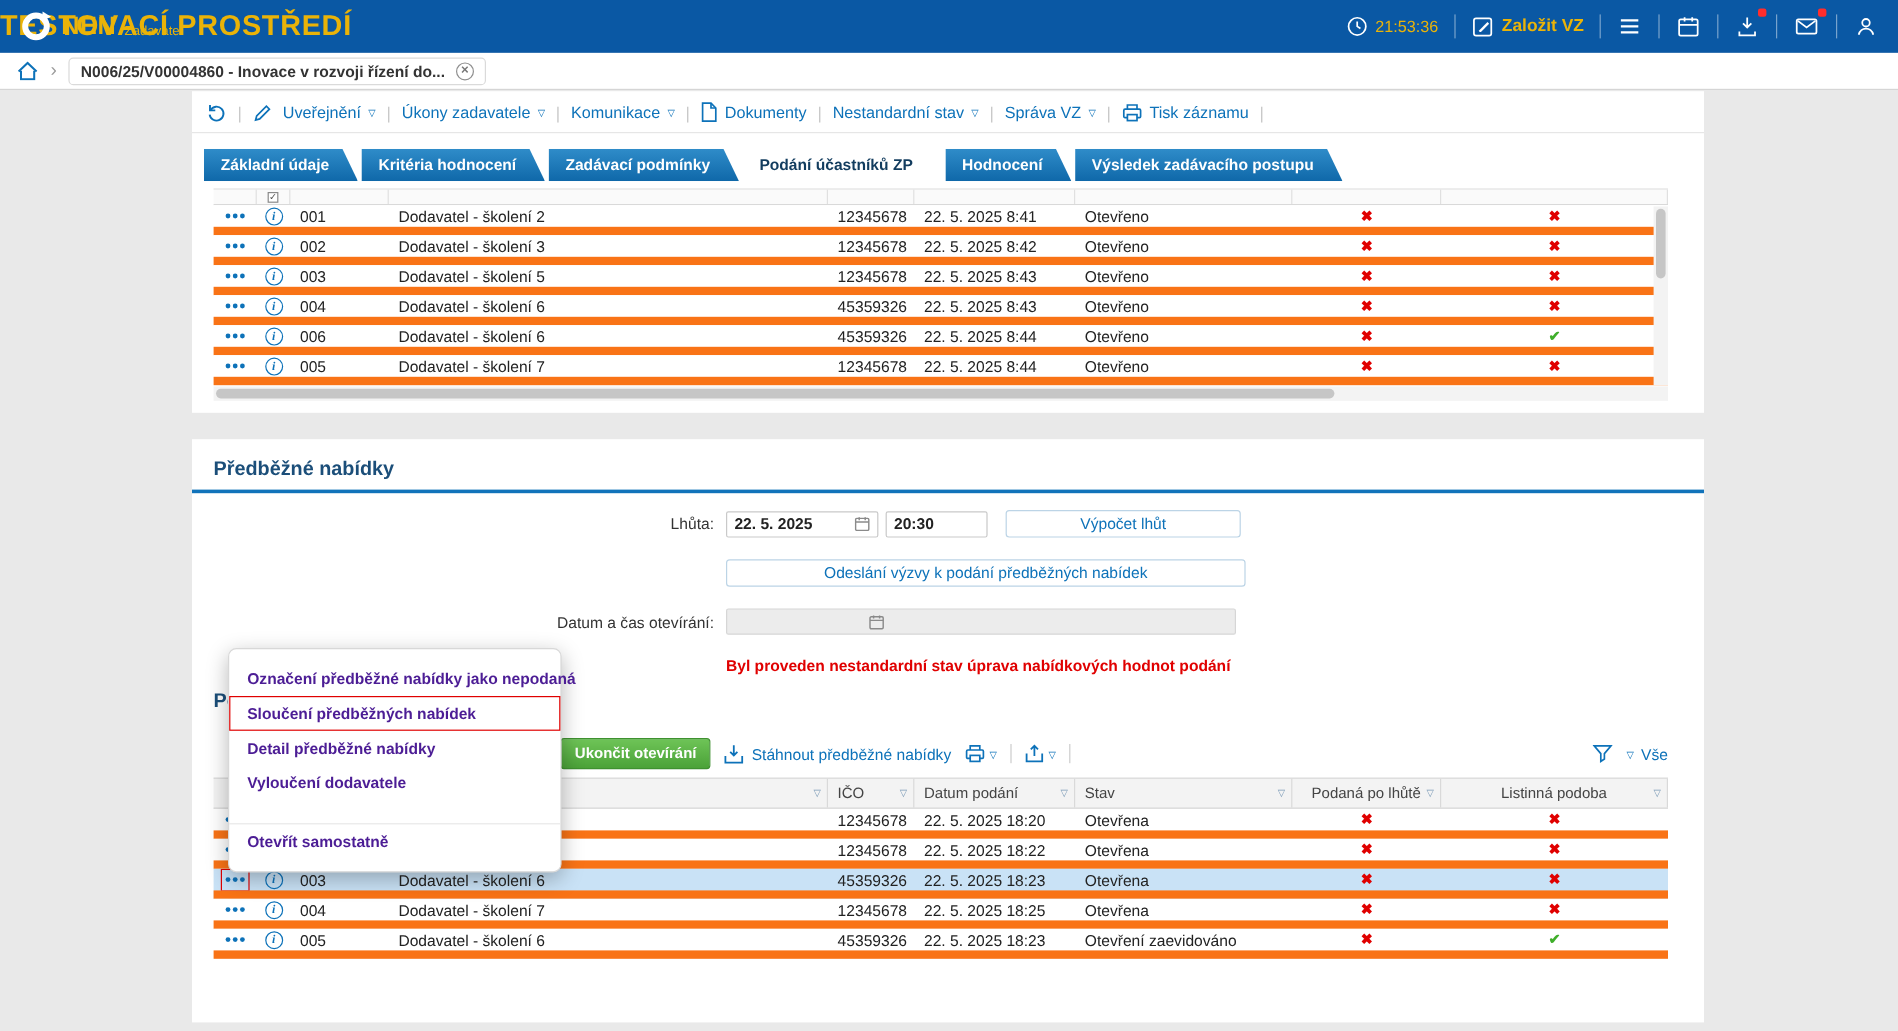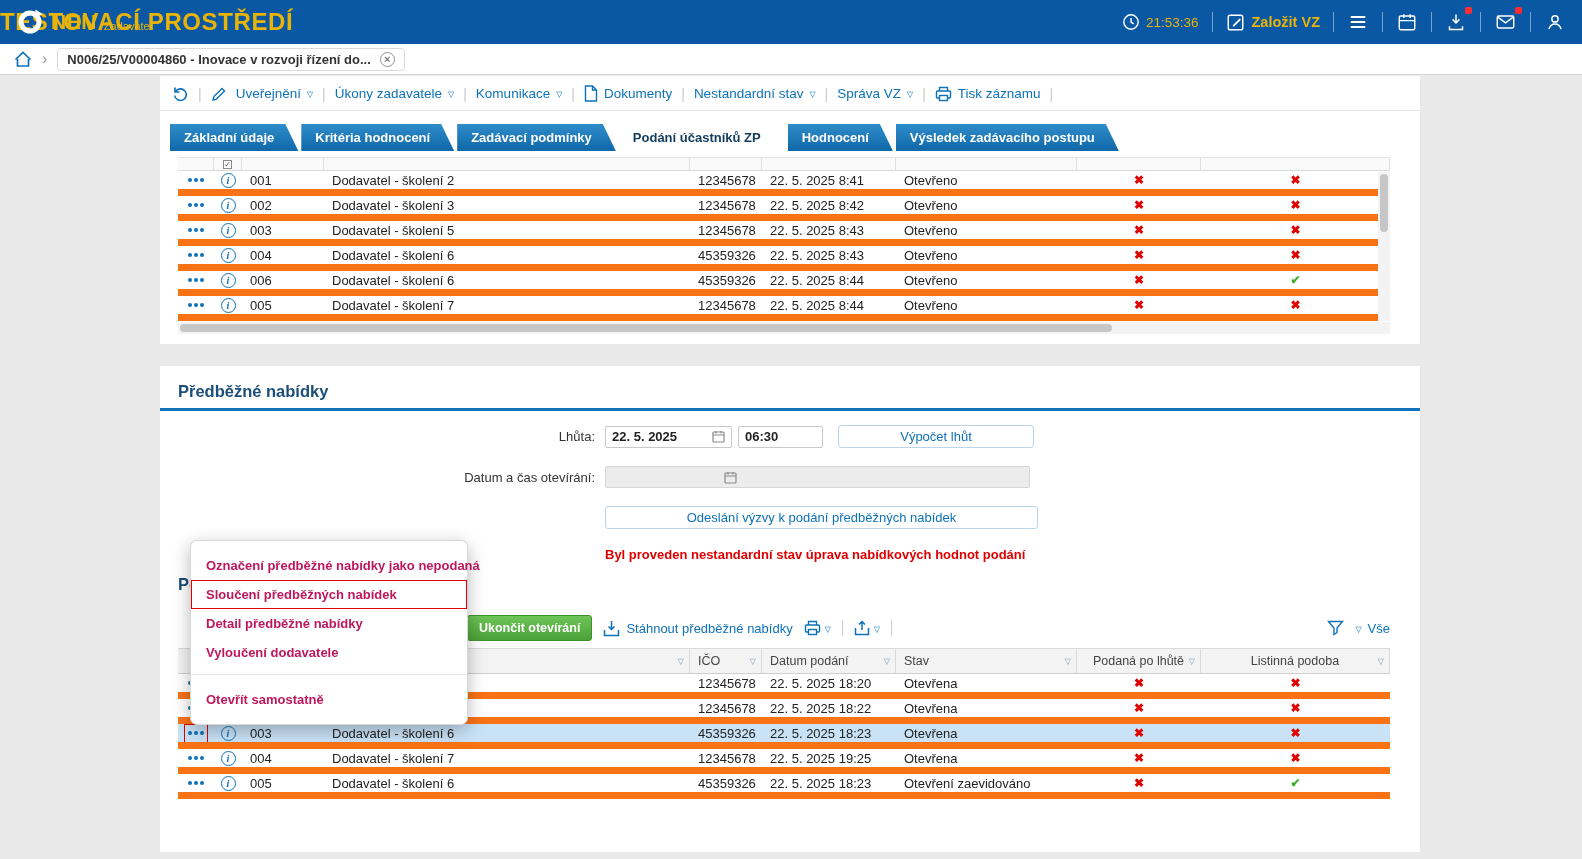--- a/index.html
+++ b/index.html
@@ -123,24 +123,24 @@
   .dl-link{color:var(--link);display:flex;gap:6px;align-items:center;cursor:pointer;font-size:13px}
   .icon-dd{display:flex;align-items:center;gap:4px;cursor:pointer}
   .vdiv2{width:1px;height:16px;background:#ccc}
   .spacer{flex:1}
   .vse{color:var(--link);display:flex;gap:6px;align-items:center;cursor:pointer}
   .t2{margin-top:7px}
 
   
   .ctx-menu{position:absolute;left:190px;top:540px;width:278px;background:#fff;border:1px solid #d8d8d8;
             border-radius:7px;box-shadow:0 5px 18px rgba(0,0,0,.28);padding:10px 0;z-index:40}
-  .menu-item{padding:7px 15px;font-size:13px;font-weight:bold;color:#be185d;cursor:pointer;white-space:nowrap}
+  .menu-item{padding:7px 15px;font-size:13px;font-weight:bold;color:#4c1d95;cursor:pointer;white-space:nowrap}
   .menu-item[data-disabled="true"]{color:#9f9f9f;font-weight:normal;cursor:default}
   .menu-item[data-highlighted="true"]{outline:1px solid var(--red);outline-offset:-1px}
-  .menu-item[data-divider="true"]{border-bottom:1px solid #e8e8e8;padding-bottom:14px;margin-bottom:10px}
+  .menu-item[data-divider="true"]{border-bottom:1px solid #e8e8e8;padding-bottom:26px;}
 </style>
 </head>
 <body>
 
 <header class="topbar">
   <div class="brand">
     <svg width="28" height="28" viewBox="0 0 28 28">
       <circle cx="14" cy="14" r="9" fill="none" stroke="#fff" stroke-width="5"></circle>
       <path d="M19.5 1.5l7 4.5-7.5 3.5z" fill="#fff"></path>
     </svg>
@@ -469,36 +469,36 @@
     <div class="frow">
       <label class="flabel">Lhůta:</label>
       <span class="input date-input">
         <span>22. 5. 2025</span>
         <svg width="13" height="13" viewBox="0 0 13 13">
           <rect x="1" y="2" width="11" height="10" rx="1" fill="none" stroke="#8a8a8a" stroke-width="1.2"></rect>
           <path d="M1 5h11M4 1v2.5M9 1v2.5" stroke="#8a8a8a" stroke-width="1.2" fill="none"></path>
         </svg>
       </span>
       <span class="input time-input">
-        <span>06:30</span>
+        <span>20:30</span>
       </span>
       <button class="obtn vypocet">Výpočet lhůt</button>
+    </div>
+    <div class="frow">
+      <span class="flabel"></span>
+      <button class="obtn wide">Odeslání výzvy k podání předběžných nabídek</button>
     </div>
     <div class="frow">
       <label class="flabel">Datum a čas otevírání:</label>
       <span class="input disabled-input">
         <svg width="13" height="13" viewBox="0 0 13 13">
           <rect x="1" y="2" width="11" height="10" rx="1" fill="none" stroke="#8a8a8a" stroke-width="1.2"></rect>
           <path d="M1 5h11M4 1v2.5M9 1v2.5" stroke="#8a8a8a" stroke-width="1.2" fill="none"></path>
         </svg>
       </span>
-    </div>
-    <div class="frow">
-      <span class="flabel"></span>
-      <button class="obtn wide">Odeslání výzvy k podání předběžných nabídek</button>
     </div>
   </div>
 
   <div class="warn warn2">Byl proveden nestandardní stav úprava nabídkových hodnot podání</div>
 
   <h2 class="sec-title sec-title2">Podané předběžné nabídky</h2>
 
   <div class="tb2">
     <button class="gbtn">Ukončit otevírání</button>
     <a class="dl-link">
@@ -639,21 +639,21 @@
             <span class="dots-wrap">
               <span class="dots"></span>
             </span>
           </span>
           <span class="c c-info">
             <span class="info-ic"></span>
           </span>
           <span class="c c-num">004</span>
           <span class="c c-name">Dodavatel - školení 7</span>
           <span class="c c-ico">12345678</span>
-          <span class="c c-date">22. 5. 2025 19:25</span>
+          <span class="c c-date">22. 5. 2025 18:25</span>
           <span class="c c-stav">Otevřena</span>
           <span class="c c-late">
             <span class="mk" data-mark="cross"></span>
           </span>
           <span class="c c-paper">
             <span class="mk" data-mark="cross"></span>
           </span>
         </div>
 
         <div class="trow">

